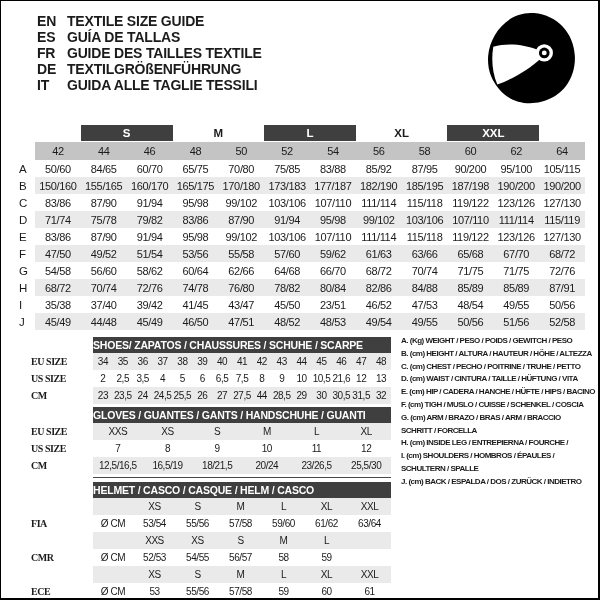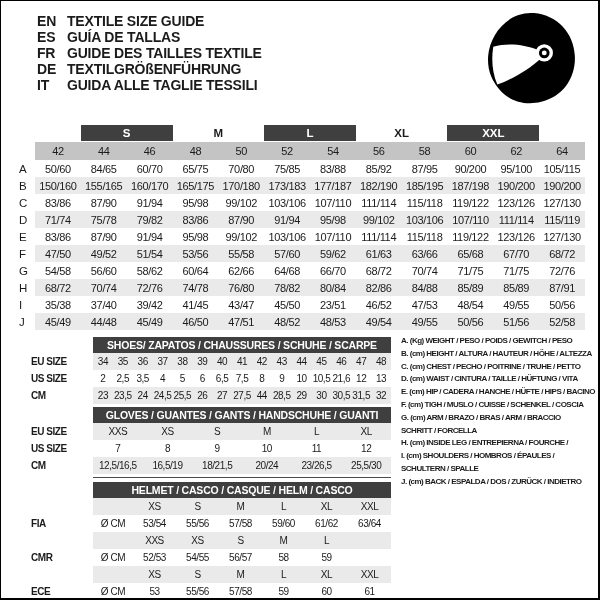--- a/index.html
+++ b/index.html
@@ -25,23 +25,23 @@
   .num-row .cell{background:#c4c4c4;height:18px;}
   .num-row .letter{background:transparent;}
   .data-row.stripe .val{background:#eaeaea;}
   
   .sub-tables{position:absolute;left:16px;top:336px;width:374px;}
   .grid-sub{display:grid;}
   .cols-shoes{grid-template-columns:76px repeat(15,1fr);}
   .cols-gloves{grid-template-columns:76px repeat(6,1fr);}
   .cols-helmet{grid-template-columns:76px 40px repeat(6,1fr);}
   .title-bar{background:#3f3f3f;color:#fff;font-weight:bold;font-size:10.5px;line-height:16px;height:16px;
-    padding-left:0;letter-spacing:-0.2px;white-space:nowrap;text-align:center;}
+    padding-left:0;letter-spacing:-0.2px;white-space:nowrap;}
   .sub-row .cell{height:17px;font-size:10px;letter-spacing:-0.45px;}
-  .rlabel{justify-content:flex-start;padding-left:14px;font-weight:bold;font-size:10px;letter-spacing:-0.2px;}
+  .rlabel{justify-content:flex-start;padding-left:14px;font-weight:bold;font-size:10px;letter-spacing:-0.2px;font-family:Liberation Serif, serif;}
   .sub-row.stripe .val{background:#eaeaea;text-align:center;}
   .sub-row.shaded .val,.sub-row.shaded .unit{background:#eaeaea;}
   .gap{height:3px;}
   .divider{border-top:1px solid #4a4a4a;margin:3px 0 4px 76px;}
   
   .legend{position:absolute;left:400px;top:334px;width:200px;font-weight:bold;font-size:8px;letter-spacing:-0.5px;}
   .legend-line{line-height:12.8px;white-space:nowrap;}
 </style>
 </head>
 <body>

